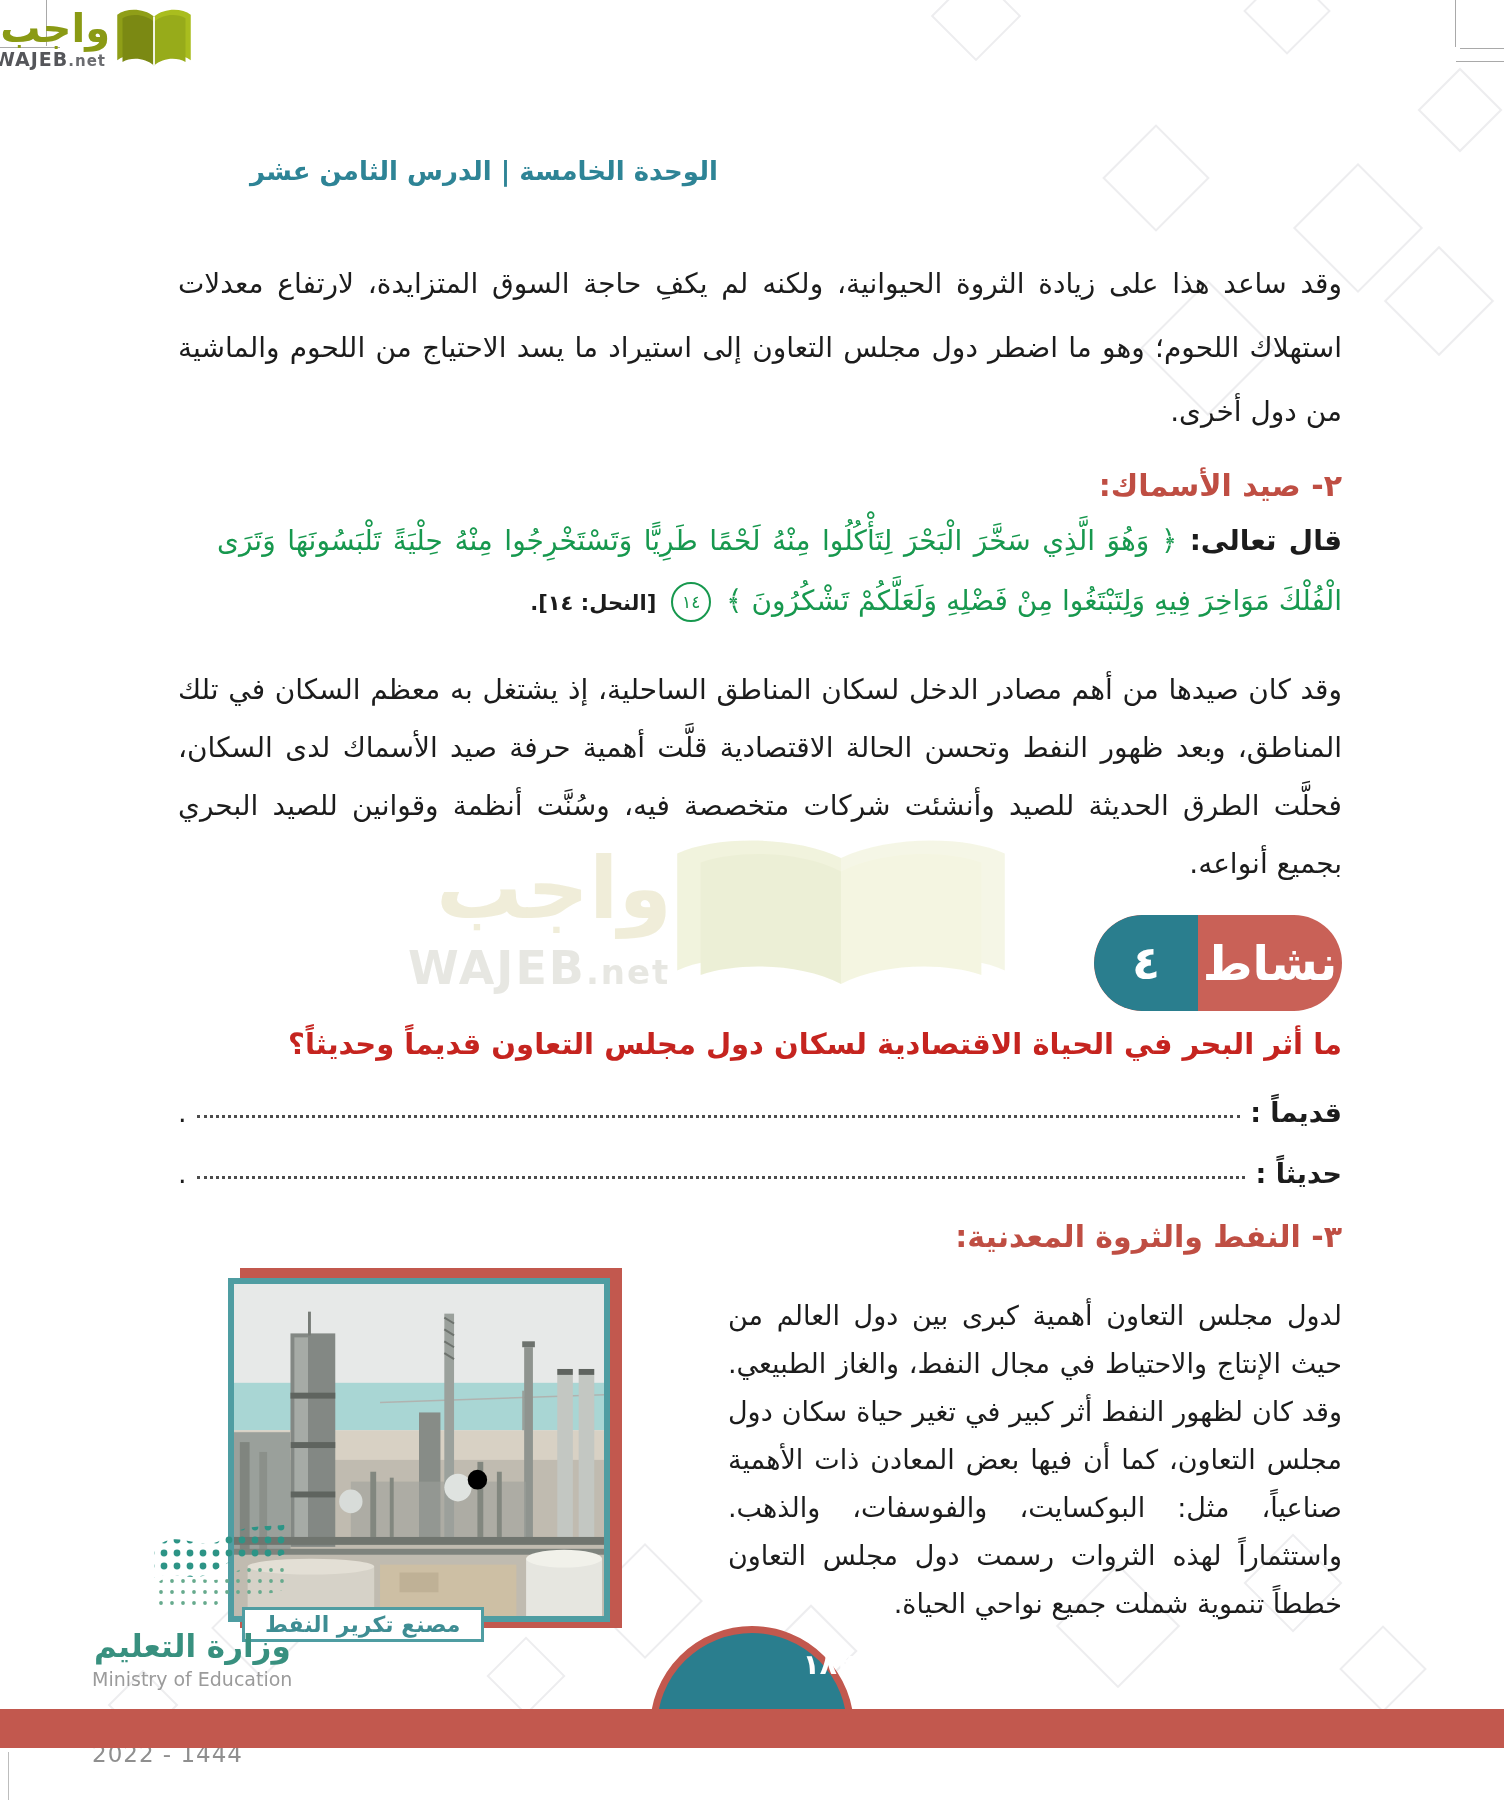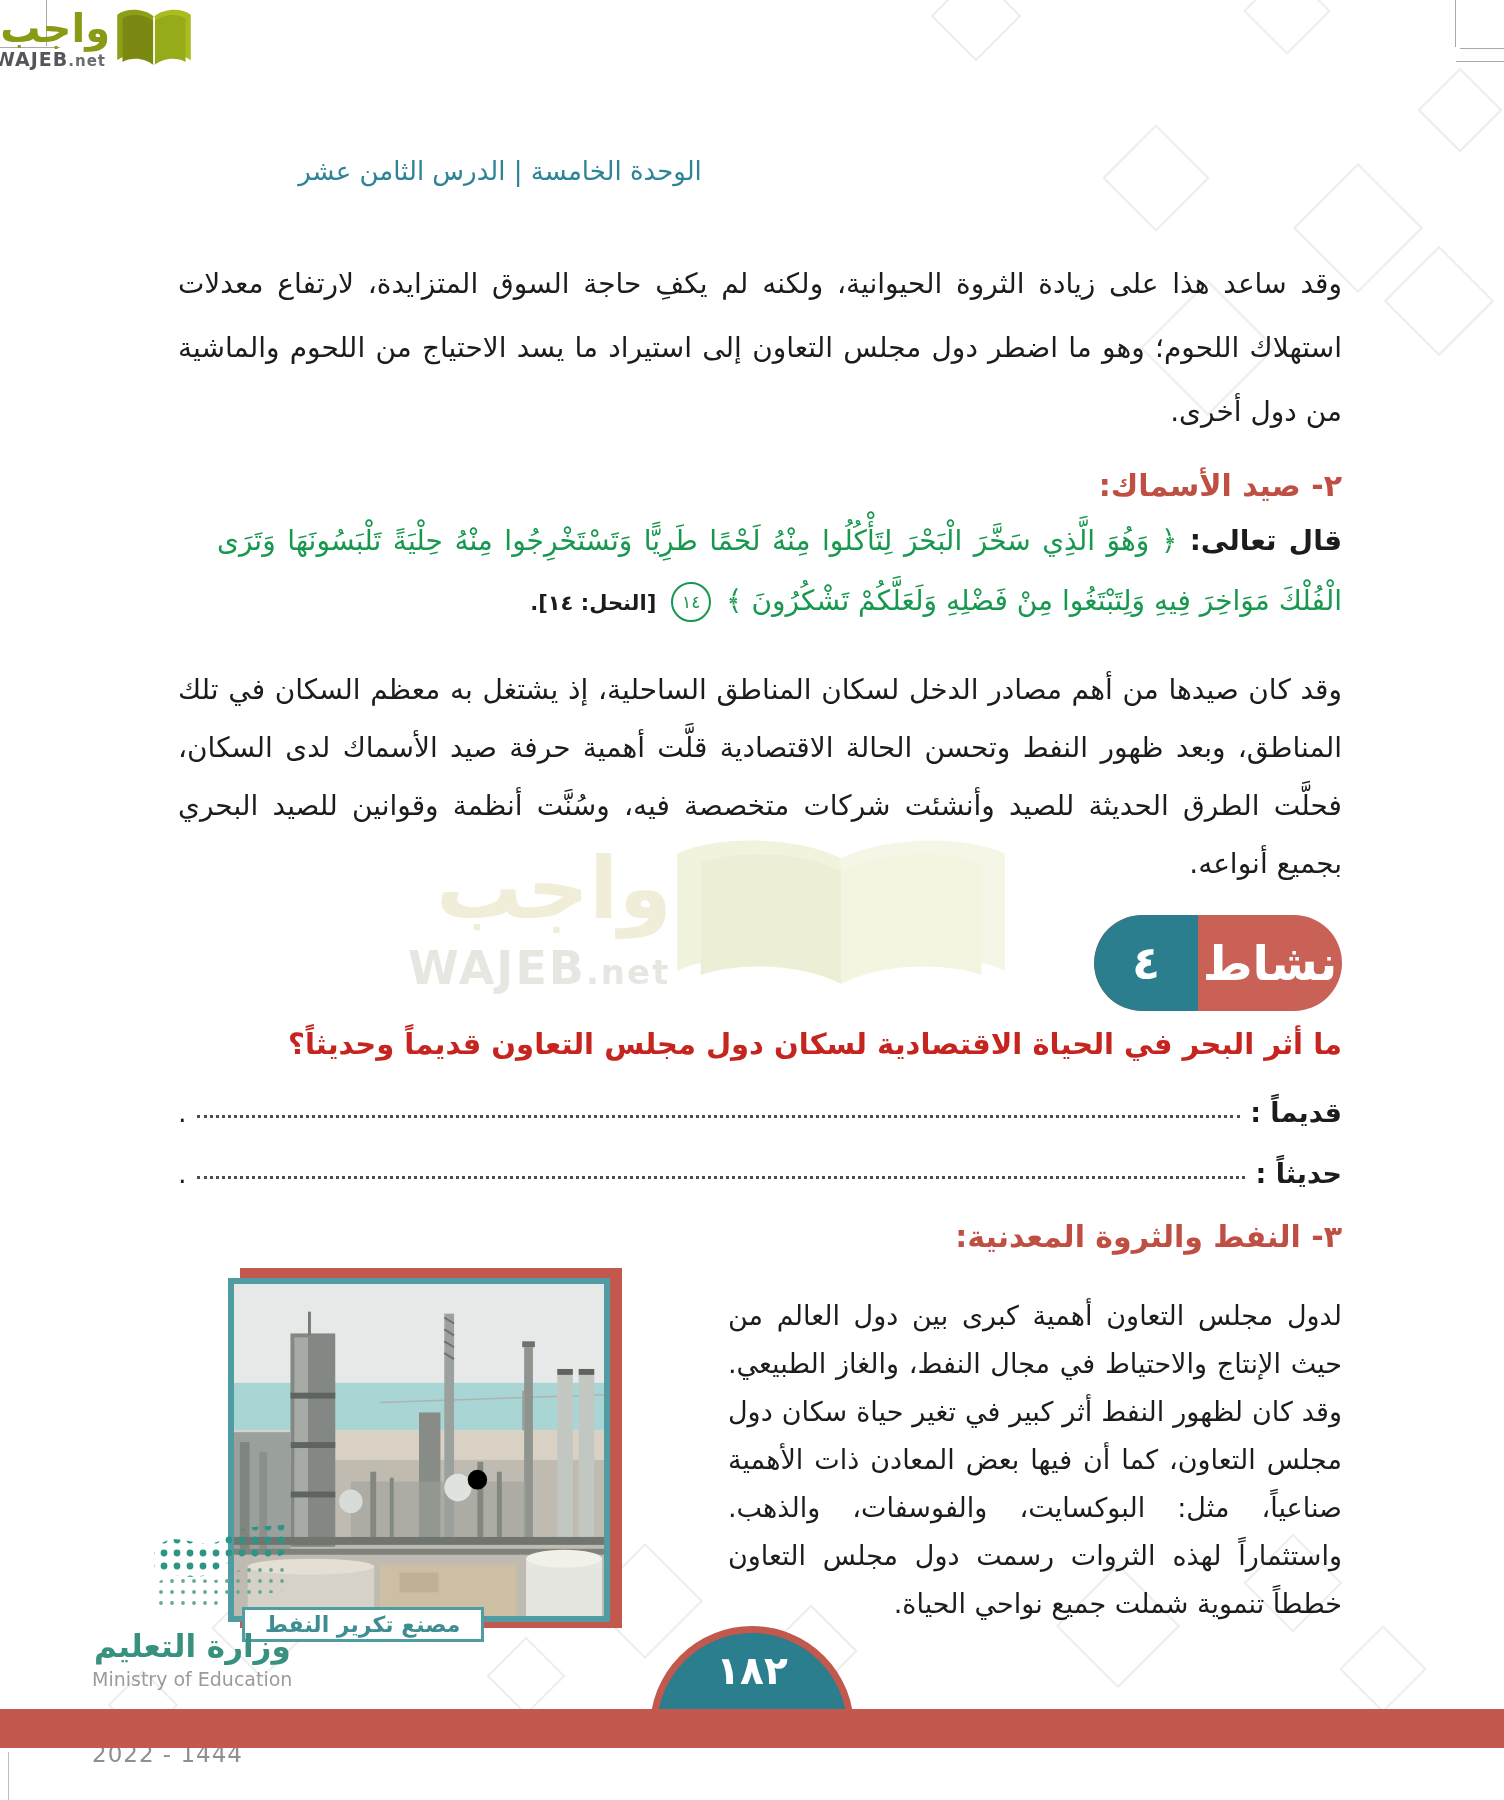--- a/index.html
+++ b/index.html
@@ -10,22 +10,22 @@
   
   .diamond{position:absolute;border:2px solid #ededef;transform:rotate(45deg);}
   .cropmark{position:absolute;background:#a9a9a9;}
   
   .wajeb-logo{position:absolute;left:8px;top:6px;width:210px;height:70px;}
   .wajeb-ar{position:absolute;right:108px;top:2px;font-size:40px;font-weight:bold;color:#8a9a14;direction:rtl;line-height:1;}
   .wajeb-en{position:absolute;right:112px;top:42px;font-size:19px;font-weight:bold;color:#55565a;letter-spacing:1px;}
   .wajeb-en .tld{font-size:15px;color:#6b6c70;}
   .wajeb-book{position:absolute;left:100px;top:0px;}
   
-  .lesson-header{position:absolute;left:250px;top:156px;width:500px;direction:rtl;text-align:center;
-    font-size:26px;font-weight:normal;color:#2e8496;}
+  .lesson-header{position:absolute;left:250px;top:156px;width:500px;direction:rtl;text-align:left;
+    font-size:26px;font-weight:bold;color:#2e8496;}
   
   .content{position:absolute;left:178px;top:252px;width:1164px;direction:rtl;}
   .para{font-size:28px;line-height:64px;text-align:justify;color:#1c1c1c;margin:0;}
   .para.p2{line-height:58px;margin-top:16px;}
   .sub-heading{font-size:30px;font-weight:bold;color:#bf4e43;margin-top:24px;text-align:right;}
   .verse{font-size:28px;line-height:60px;text-align:justify;margin-top:8px;margin-left:39px;}
   .verse .intro{color:#1c1c1c;font-weight:bold;}
   .verse .green{color:#17984e;}
   .ayah-circle{display:inline-block;width:36px;height:36px;line-height:36px;border:2px solid #17984e;
     border-radius:50%;color:#17984e;font-size:17px;text-align:center;vertical-align:middle;margin:0 6px;}
@@ -59,22 +59,22 @@
   
   .moe{position:absolute;left:84px;top:1516px;width:400px;}
   .moe-dots{position:absolute;left:62px;top:6px;}
   .moe-ar{position:absolute;left:10px;top:112px;font-size:31px;font-weight:bold;color:#38907f;direction:rtl;}
   .moe-en{position:absolute;left:8px;top:152px;font-size:19px;color:#9b9b9b;}
   .moe-years{position:absolute;left:8px;top:178px;font-size:23px;color:#8f8f8f;letter-spacing:1px;margin-top:47px;}
   .footer-bar{position:absolute;left:0;top:1709px;width:1504px;height:39px;background:#c2584e;z-index:4;}
   .page-dome{position:absolute;left:650px;top:1626px;width:204px;height:84px;overflow:hidden;z-index:3;}
   .page-dome .circle{position:absolute;left:0;top:0;width:190px;height:190px;border-radius:50%;
     background:#2a7e8e;border:7px solid #c2584e;}
-  .page-number{position:absolute;left:0;top:22px;width:204px;text-align:center;color:#ffffff;
-    font-size:39px;font-weight:bold;z-index:6;}
+  .page-number{position:absolute;left:0;top:22px;width:204px;text-align:right;color:#ffffff;
+    font-size:28px;font-weight:bold;z-index:6;}
 </style>
 </head>
 <body>
 
 <div class="page">
 
   <div>
     <div class="diamond" style="left:1118px;top:140px;width:72px;height:72px;"></div>
     <div class="diamond" style="left:1256px;top:-20px;width:58px;height:58px;"></div>
     <div class="diamond" style="left:1312px;top:182px;width:88px;height:88px;"></div>

